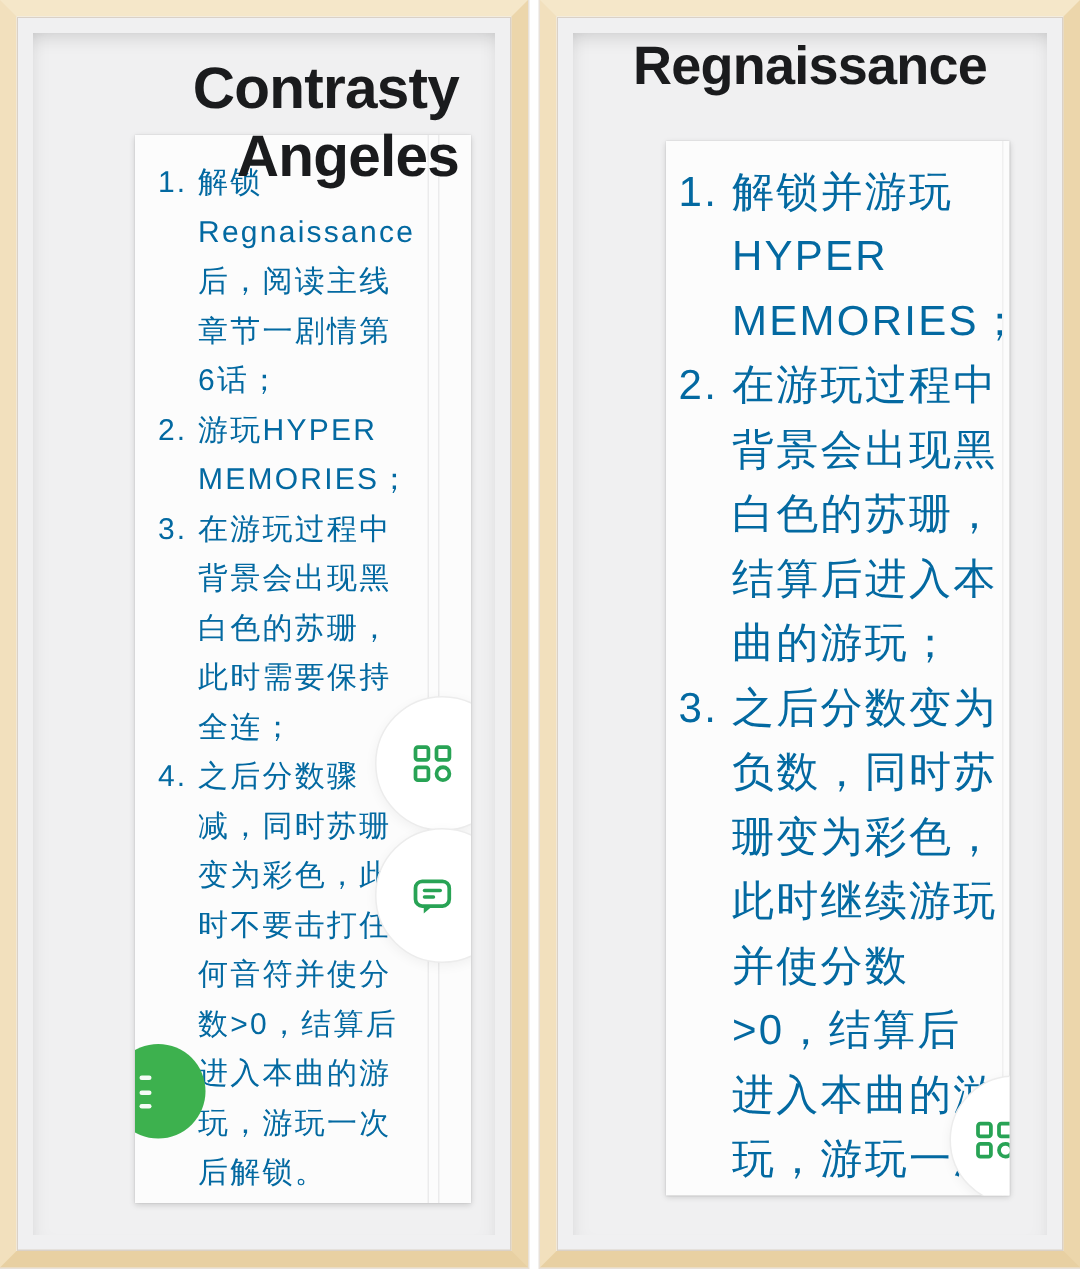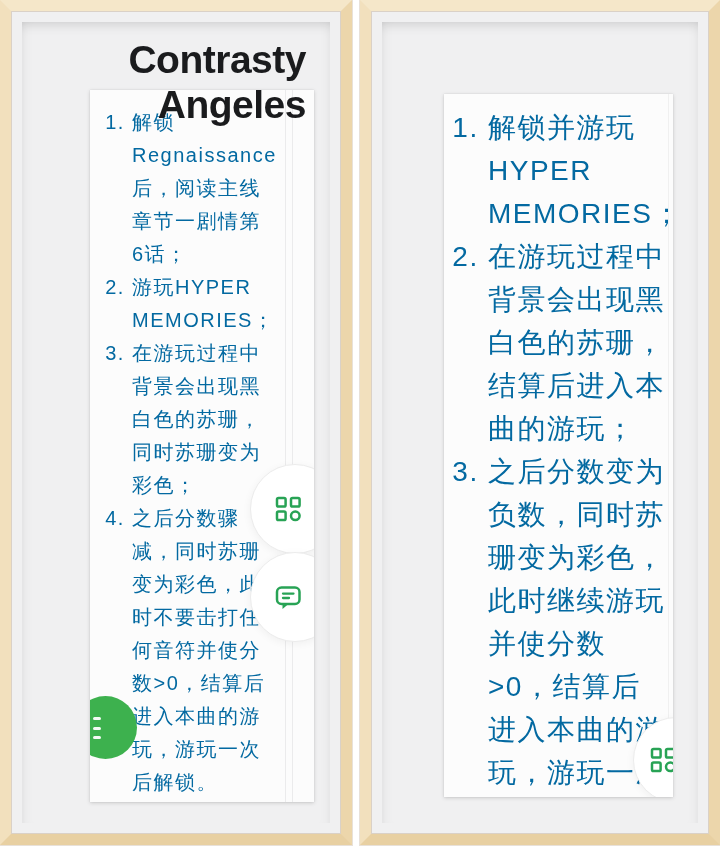--- a/index.html
+++ b/index.html
@@ -115,21 +115,21 @@
 
   <section class="panel panel-left">
     <div class="frame">
       <div class="mat">
         <div class="card card-left">
           <div class="edge-line a"></div>
           <div class="edge-line b"></div>
           <ol class="instructions">
             <li>解锁Regnaissance后，阅读主线章节一剧情第6话；</li>
             <li>游玩HYPER MEMORIES；</li>
-            <li>在游玩过程中背景会出现黑白色的苏珊，同时苏珊变为彩色；</li>
+            <li>在游玩过程中背景会出现黑白色的苏珊，此时需要保持全连；</li>
             <li>之后分数骤减，同时苏珊变为彩色，此时不要击打任何音符并使分数&gt;0，结算后进入本曲的游玩，游玩一次后解锁。</li>
           </ol>
           <div class="bubble bubble-grid-left">
             <svg width="27" height="26" viewBox="0 0 27 26" fill="none">
               <rect x="2" y="2" width="8.6" height="8.6" rx="1.6" stroke="#28a355" stroke-width="2.5"></rect>
               <rect x="16" y="2" width="8.6" height="8.6" rx="1.6" stroke="#28a355" stroke-width="2.5"></rect>
               <rect x="2" y="15.5" width="8.6" height="8.6" rx="1.6" stroke="#28a355" stroke-width="2.5"></rect>
               <circle cx="20.3" cy="19.8" r="4.3" stroke="#28a355" stroke-width="2.5"></circle>
             </svg>
           </div>
@@ -168,15 +168,16 @@
             <svg width="27" height="26" viewBox="0 0 27 26" fill="none">
               <rect x="2" y="2" width="8.6" height="8.6" rx="1.6" stroke="#28a355" stroke-width="2.5"></rect>
               <rect x="16" y="2" width="8.6" height="8.6" rx="1.6" stroke="#28a355" stroke-width="2.5"></rect>
               <rect x="2" y="15.5" width="8.6" height="8.6" rx="1.6" stroke="#28a355" stroke-width="2.5"></rect>
               <circle cx="20.3" cy="19.8" r="4.3" stroke="#28a355" stroke-width="2.5"></circle>
             </svg>
           </div>
         </div>
       </div>
     </div>
+    <h2 class="title title-right">Regnaissance</h2>
   </section>
 
 </div>
 
 </body></html>

